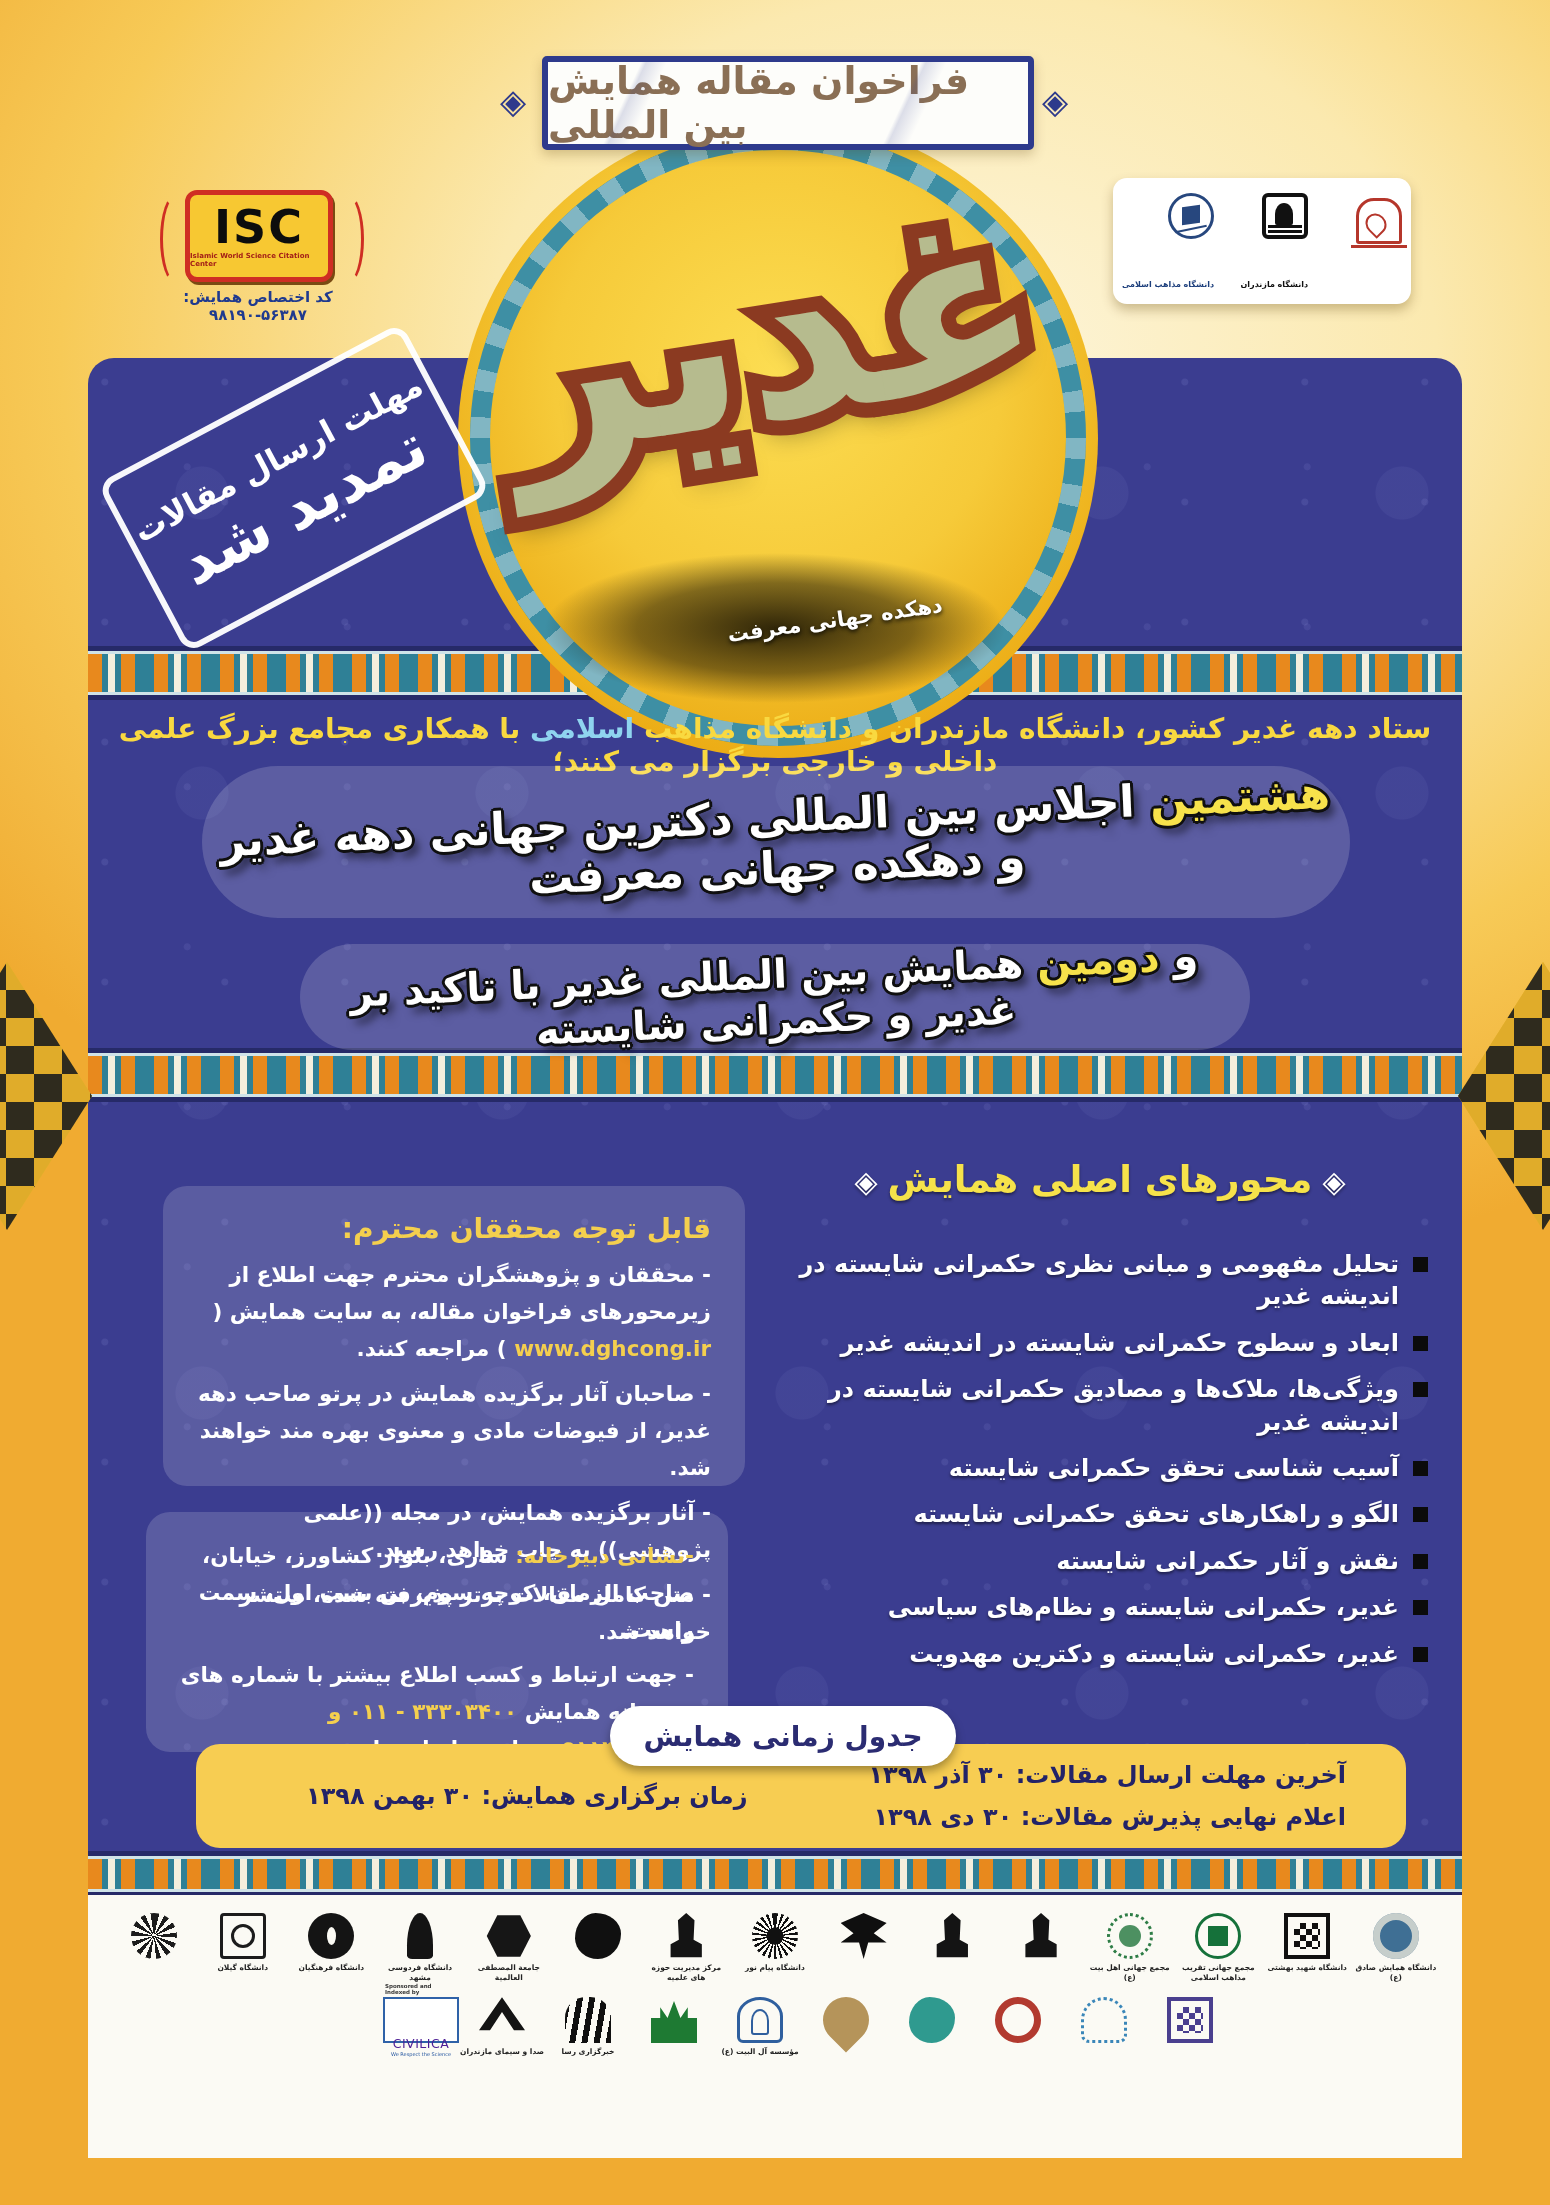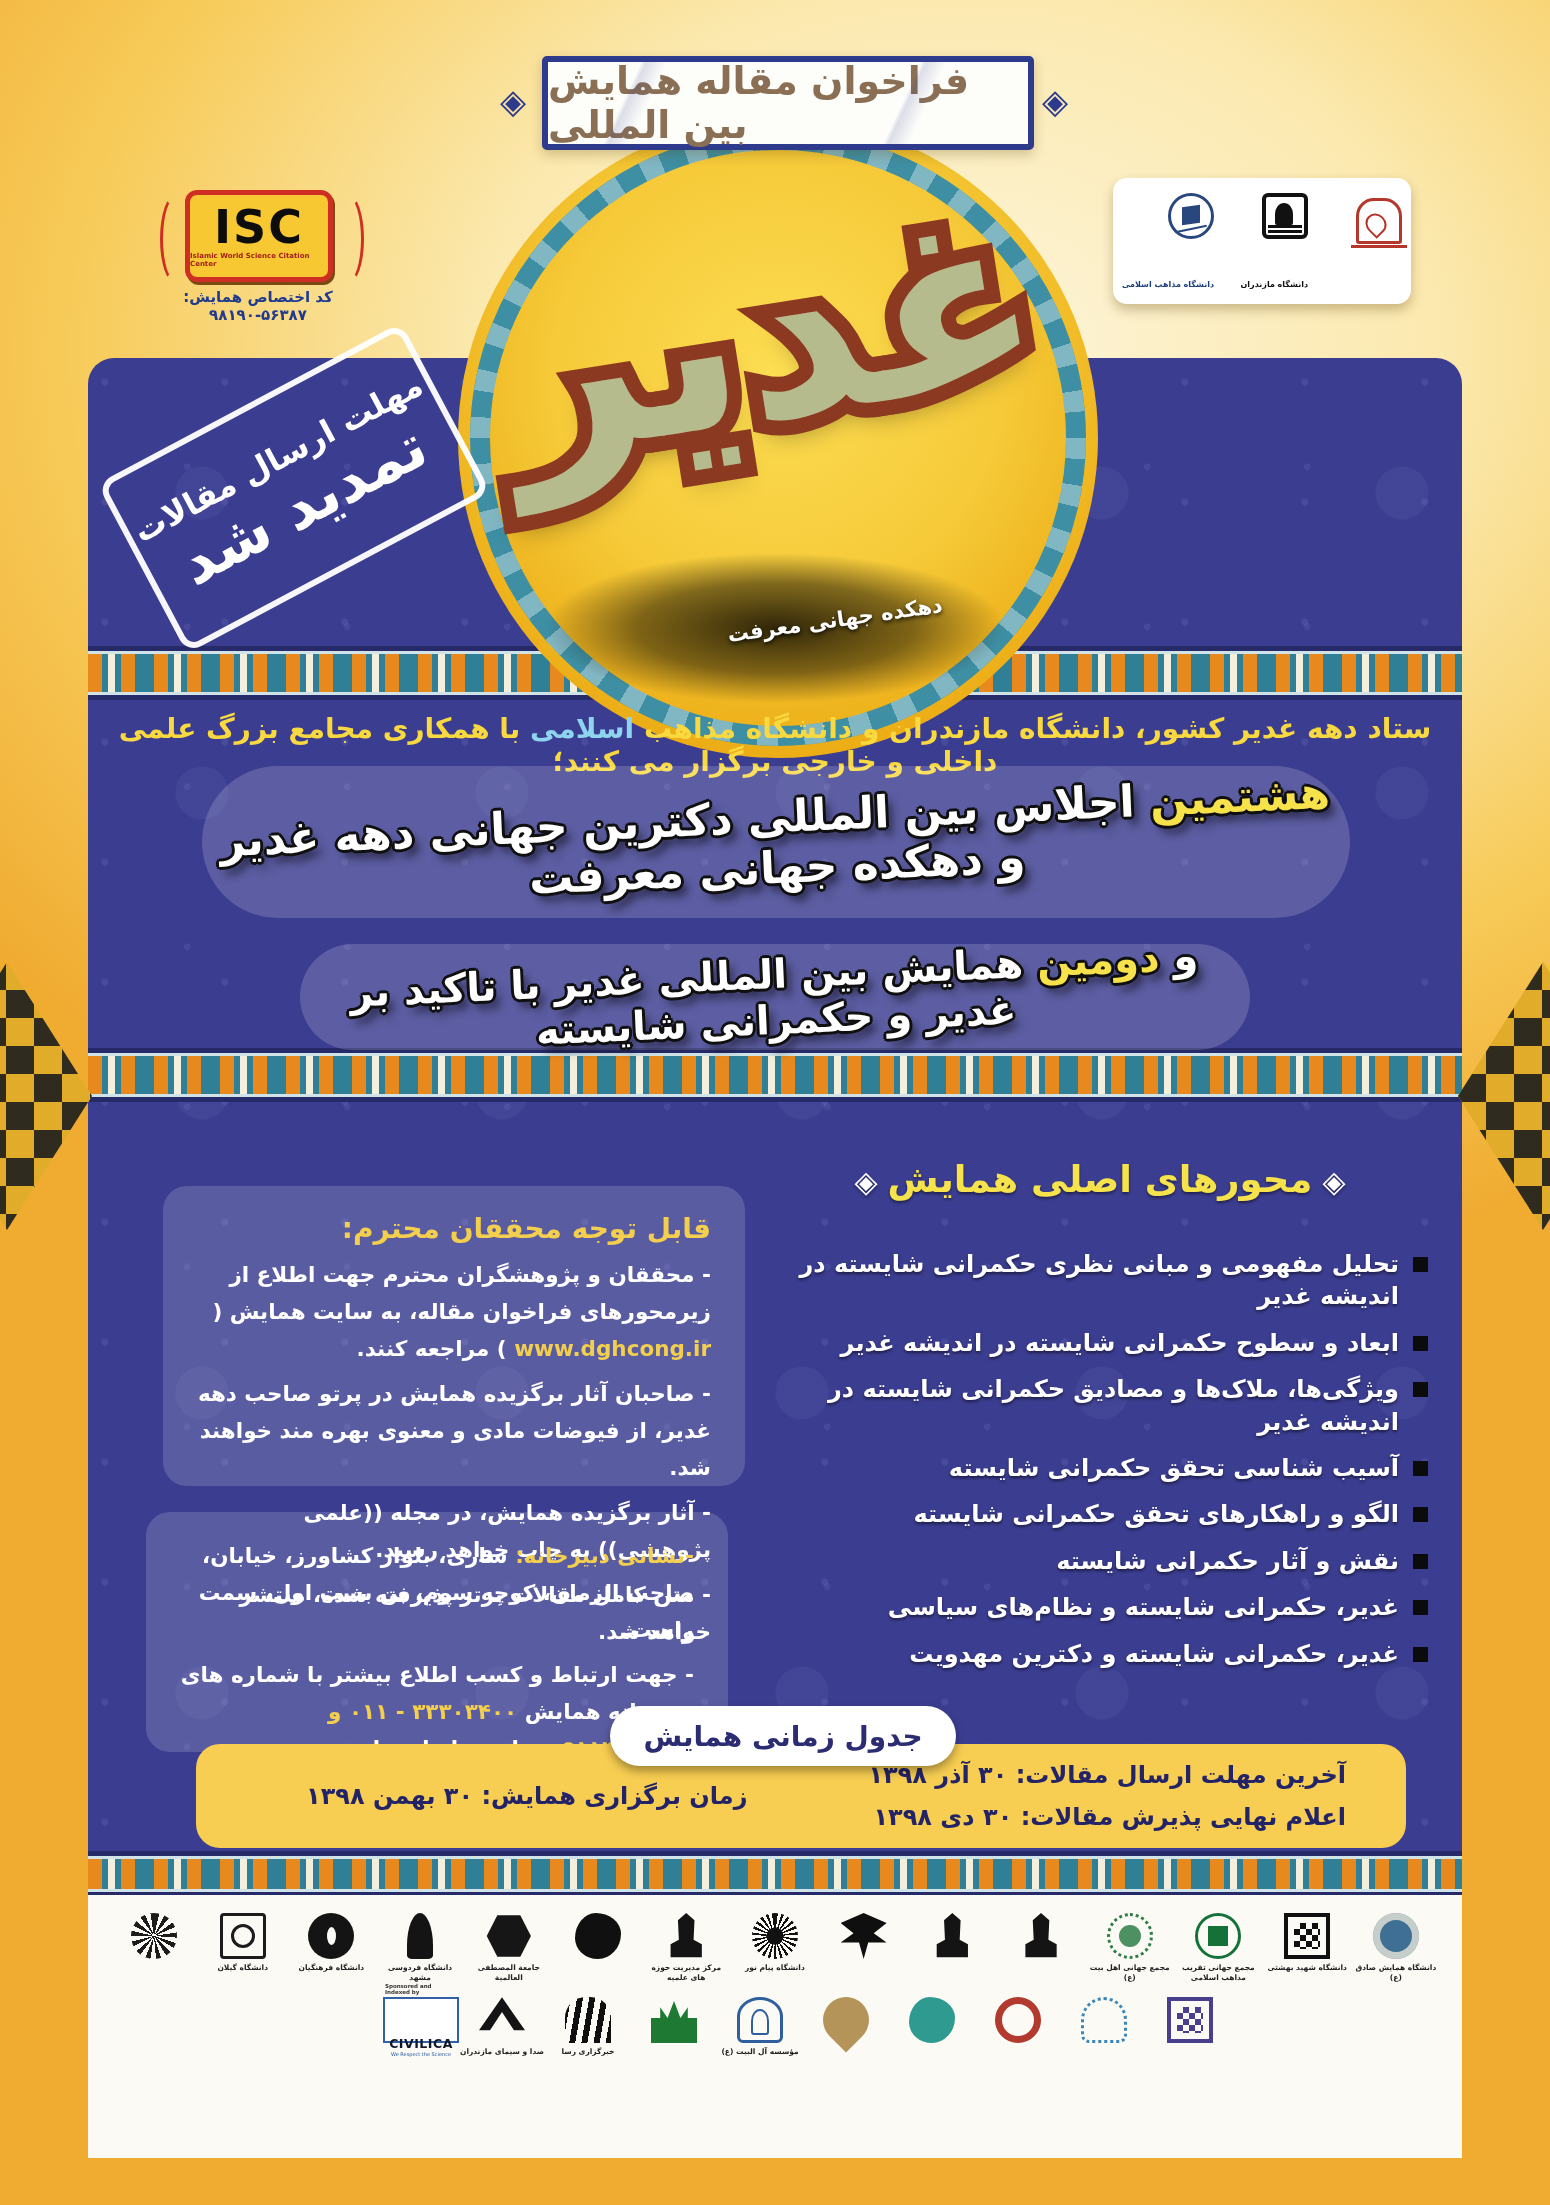--- a/index.html
+++ b/index.html
@@ -156,21 +156,21 @@
   .s-stripes{background:repeating-linear-gradient(100deg, currentColor 0 6px, transparent 6px 12px);border-radius:45% 45% 0 0;}
   .s-castle{background:currentColor;clip-path:polygon(0 100%,0 45%,20% 45%,20% 22%,36% 45%,50% 8%,64% 45%,80% 22%,80% 45%,100% 45%,100% 100%);}
   .s-arch{border:3px solid currentColor;border-radius:50% 50% 6px 6px/42% 42% 6px 6px;}
   .s-arch::after{content:"";position:absolute;inset:9px 11px 5px;border:2px solid currentColor;border-radius:50% 50% 3px 3px/45% 45% 3px 3px;}
   .s-drop{background:currentColor;border-radius:60% 60% 60% 0;transform:rotate(-45deg);}
   .s-ring{border:7px solid currentColor;border-radius:50%;}
   .s-archdots{border:3px dotted currentColor;border-radius:50% 50% 8px 8px;}
   .s-civ{width:76px;height:46px;border:2px solid #2f62a8;background:#fff;
     display:flex;flex-direction:column;align-items:center;justify-content:center;box-sizing:border-box;}
   .civ-top{font-size:5.5px;color:#333;font-weight:700;}
-  .civ-mid{font-size:12.5px;font-weight:700;color:#0f172a;letter-spacing:.5px;line-height:1.1;margin-top:42px;}
+  .civ-mid{font-size:12.5px;font-weight:400;color:#4c1d95;letter-spacing:.5px;line-height:1.1;margin-top:42px;}
   .civ-bot{font-size:5px;color:#1c4f9c;}
   
   .sidemotif{top:962px;width:170px;height:268px;
     background:repeating-conic-gradient(#e0ac2a 0 25%, #2f2b1e 0 50%) 0 0/56px 56px, #e9b429;
     clip-path:polygon(50% 0,100% 50%,50% 100%,0 50%);}
   .sidemotif.left{left:-78px;}
   .sidemotif.right{right:-78px;}
 </style>
 </head>
 <body>

